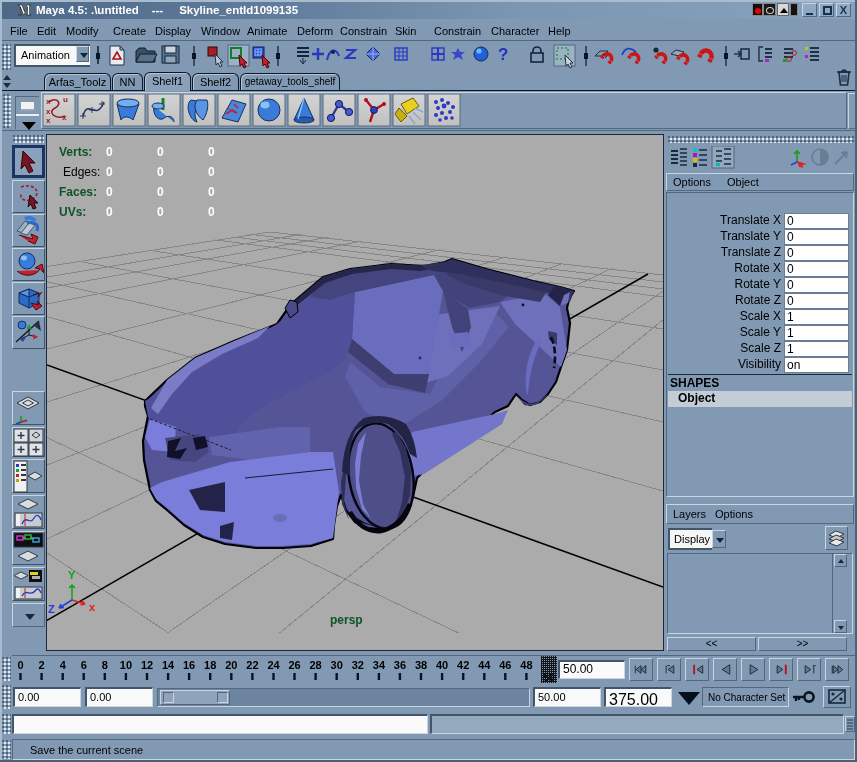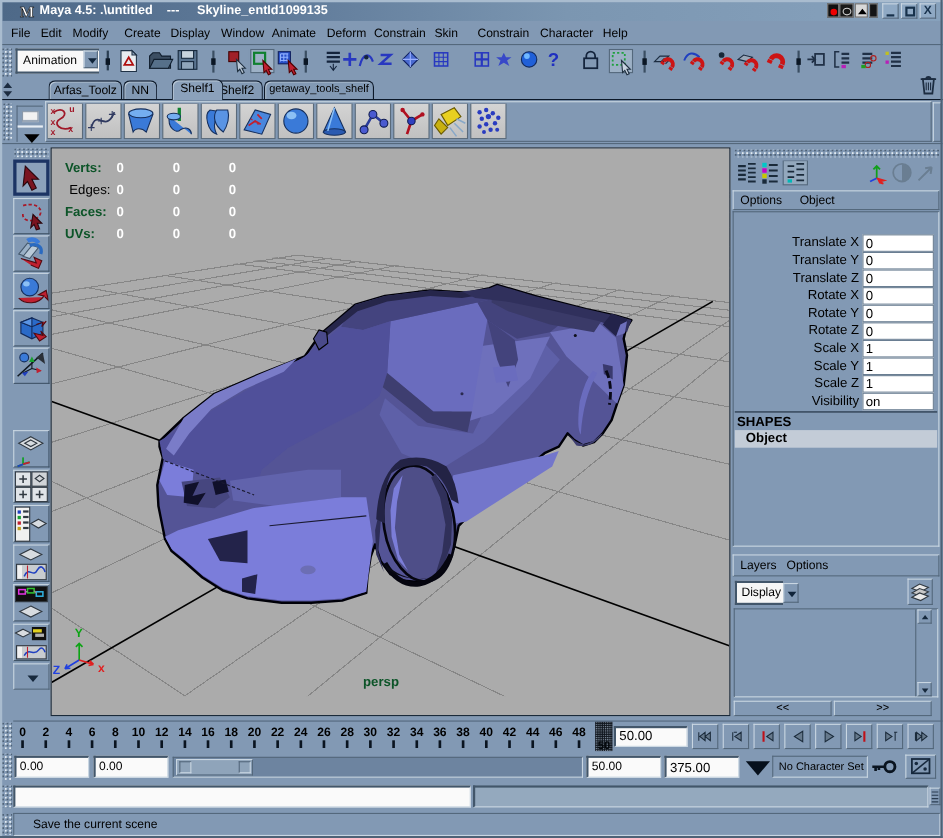--- a/index.html
+++ b/index.html
@@ -262,21 +262,21 @@
       <path d="M9 9 v7 M11 9 v7 M13 9 v7" stroke="#1c2c40"></path>
     </svg>
 </div>
 
 <div class="abs" id="shelftabs" style="left:0;top:72px;width:857px;height:19px">
 <div class="abs" style="left:3px;top:3px;width:0;height:0;border-left:4px solid transparent;border-right:4px solid transparent;border-bottom:5px solid #1c2c40"></div>
 <div class="abs" style="left:3px;top:11px;width:0;height:0;border-left:4px solid transparent;border-right:4px solid transparent;border-top:5px solid #1c2c40"></div>
 <div class="abs" style="left:0;top:18px;width:857px;height:1px;background:#0c1828"></div>
 <div class="tab" style="left:44px;width:67px">Arfas_Toolz</div>
 <div class="tab" style="left:112px;width:31px">NN</div>
-<div class="tab active" style="left:156px;width:47px">Shelf1</div>
+<div class="tab active" style="left:144px;width:47px">Shelf1</div>
 <div class="tab" style="left:192px;width:47px">Shelf2</div>
 <div class="tab" style="left:240px;width:100px;font-size:10px">getaway_tools_shelf</div>
 </div>
 
 <div class="abs" id="shelf" style="left:0;top:91px;width:857px;height:40px;border-bottom:1px solid #54687c">
 <div class="abs vdot" style="left:3px;top:3px;width:8px;height:34px"></div>
 
 <div class="abs" style="left:15px;top:5px;width:24px;height:33px;border-top:1px solid #54687c;border-left:1px solid #54687c">
 <div class="abs" style="left:4px;top:4px;width:15px;height:10px;background:#f2f2f2;border:1px solid #8a98a8;border-bottom:2px solid #9aa8b8"></div>
 <div class="abs" style="left:0;top:17px;width:23px;height:2px;background:#e8eef4"></div>
@@ -817,21 +817,21 @@
 <div class="abs vdot" style="left:2px;top:2px;width:9px;height:24px"></div>
 <div class="abs" style="left:13px;top:4px;width:68px;height:20px;background:#fafafa;border:2px solid #42566a;border-right:1px solid #c9d6e2;border-bottom:1px solid #c9d6e2;font-size:11px;padding:2px 0 0 3px">0.00</div>
 <div class="abs" style="left:85px;top:4px;width:68px;height:20px;background:#fafafa;border:2px solid #42566a;border-right:1px solid #c9d6e2;border-bottom:1px solid #c9d6e2;font-size:11px;padding:2px 0 0 3px">0.00</div>
 <div class="abs" style="left:157px;top:5px;width:373px;height:19px;border:1px solid #54687c;border-right-color:#c9d6e2;border-bottom-color:#c9d6e2;background:#6d84a0">
  <div class="abs bevel" style="left:2px;top:1px;width:70px;height:15px;background:#8fa4ba">
   <div class="abs sunken" style="left:2px;top:1px;width:11px;height:11px;background:#8fa4ba"></div>
   <div class="abs sunken" style="left:56px;top:1px;width:11px;height:11px;background:#8fa4ba"></div>
  </div>
 </div>
 <div class="abs" style="left:533px;top:4px;width:68px;height:20px;background:#fafafa;border:2px solid #42566a;border-right:1px solid #c9d6e2;border-bottom:1px solid #c9d6e2;font-size:11px;padding:2px 0 0 3px">50.00</div>
-<div class="abs" style="left:604px;top:4px;width:68px;height:20px;background:#fafafa;border:2px solid #42566a;border-right:1px solid #c9d6e2;border-bottom:1px solid #c9d6e2;font-size:12px;padding:2px 0 0 3px">375.00</div>
+<div class="abs" style="left:604px;top:4px;width:68px;height:20px;background:#fafafa;border:2px solid #42566a;border-right:1px solid #c9d6e2;border-bottom:1px solid #c9d6e2;font-size:16px;padding:2px 0 0 3px">375.00</div>
 <div class="abs" style="left:678px;top:9px;width:0;height:0;border-left:11px solid transparent;border-right:11px solid transparent;border-top:13px solid #06101c"></div>
 <div class="abs" style="left:702px;top:4px;width:87px;height:20px;border:1px solid #54687c;border-right-color:#c9d6e2;border-bottom-color:#c9d6e2;font-size:10px;padding:4px 0 0 5px;white-space:nowrap">No Character Set</div>
 <svg class="abs" style="left:791px;top:6px" width="26" height="17">
       <path d="M2 8 h12 M5 8 v4 M8 8 v3" stroke="#0a1420" stroke-width="2.4" fill="none"></path>
       <circle cx="18" cy="8" r="4.6" fill="none" stroke="#0a1420" stroke-width="2.6"></circle>
     </svg>
 <div class="abs bevel" style="left:823px;top:3px;width:28px;height:22px;background:#8299b4"><svg width="26" height="20">
         <rect x="5" y="3" width="16" height="13" fill="none" stroke="#16283c" stroke-width="1.6"></rect>
         <path d="M5 16 L21 3" stroke="#16283c" stroke-width="1.4"></path>
         <circle cx="9" cy="7" r="1.6" fill="#16283c"></circle>

